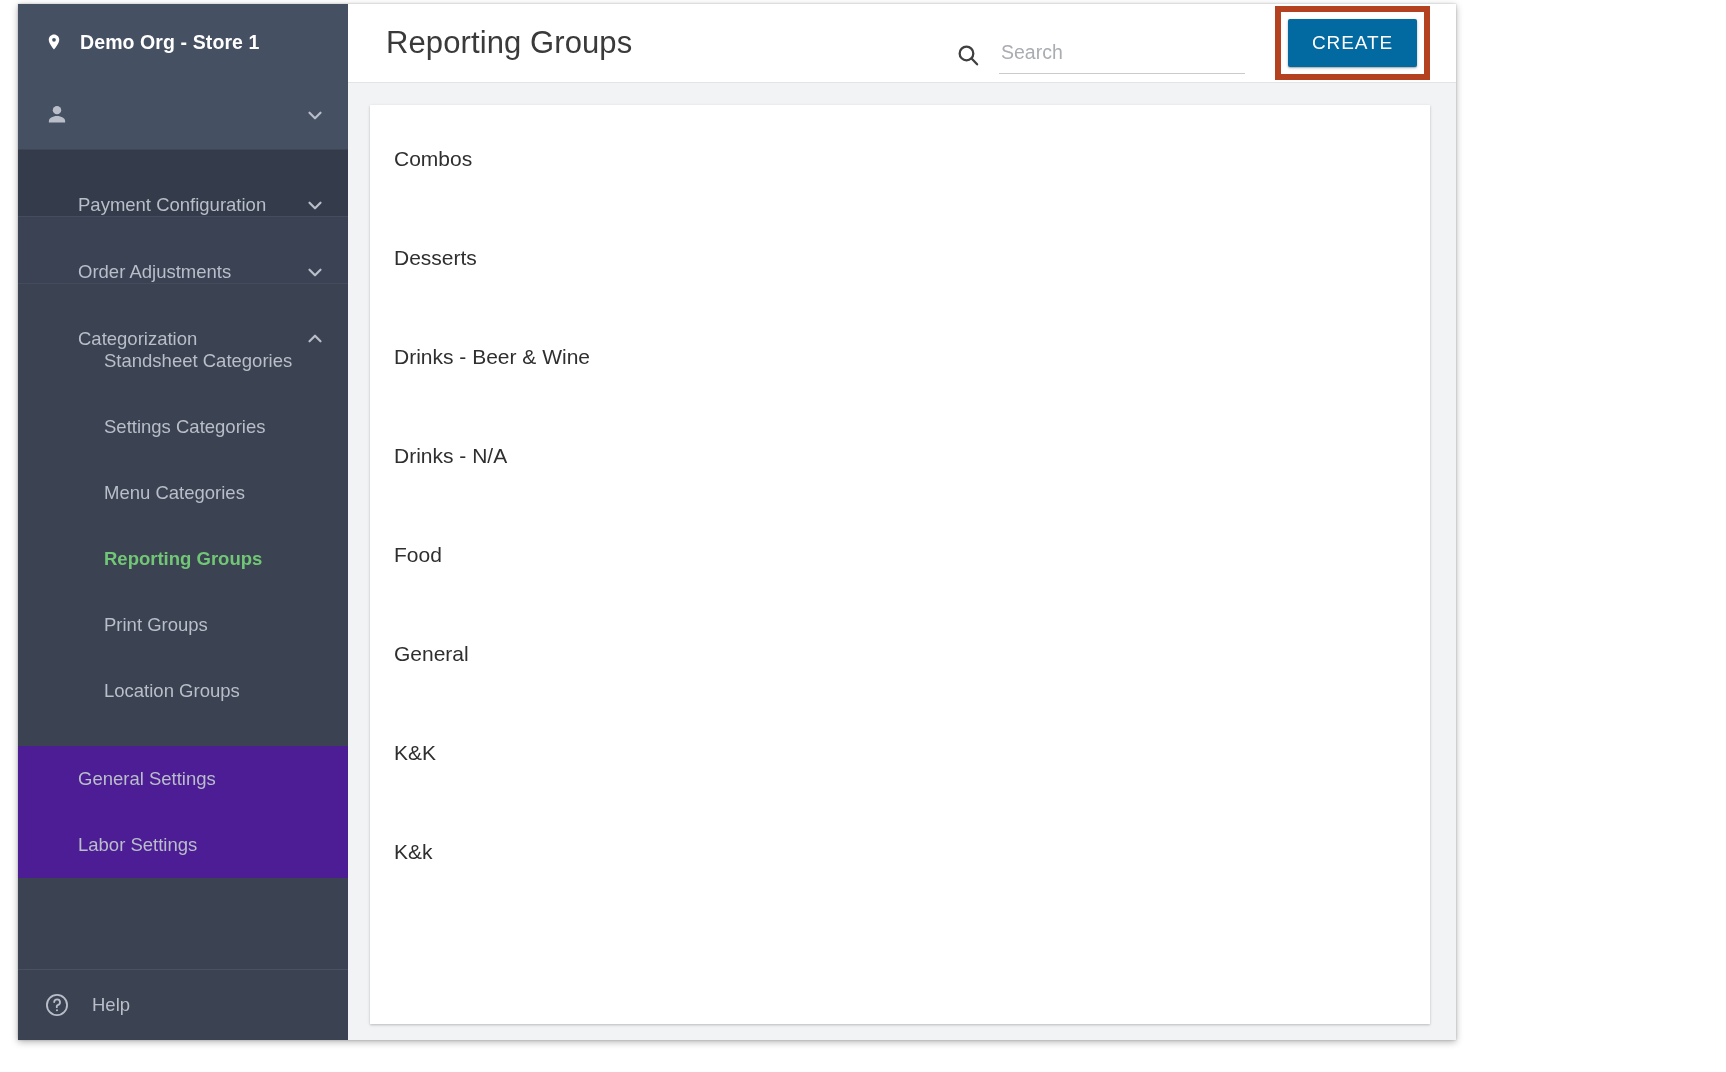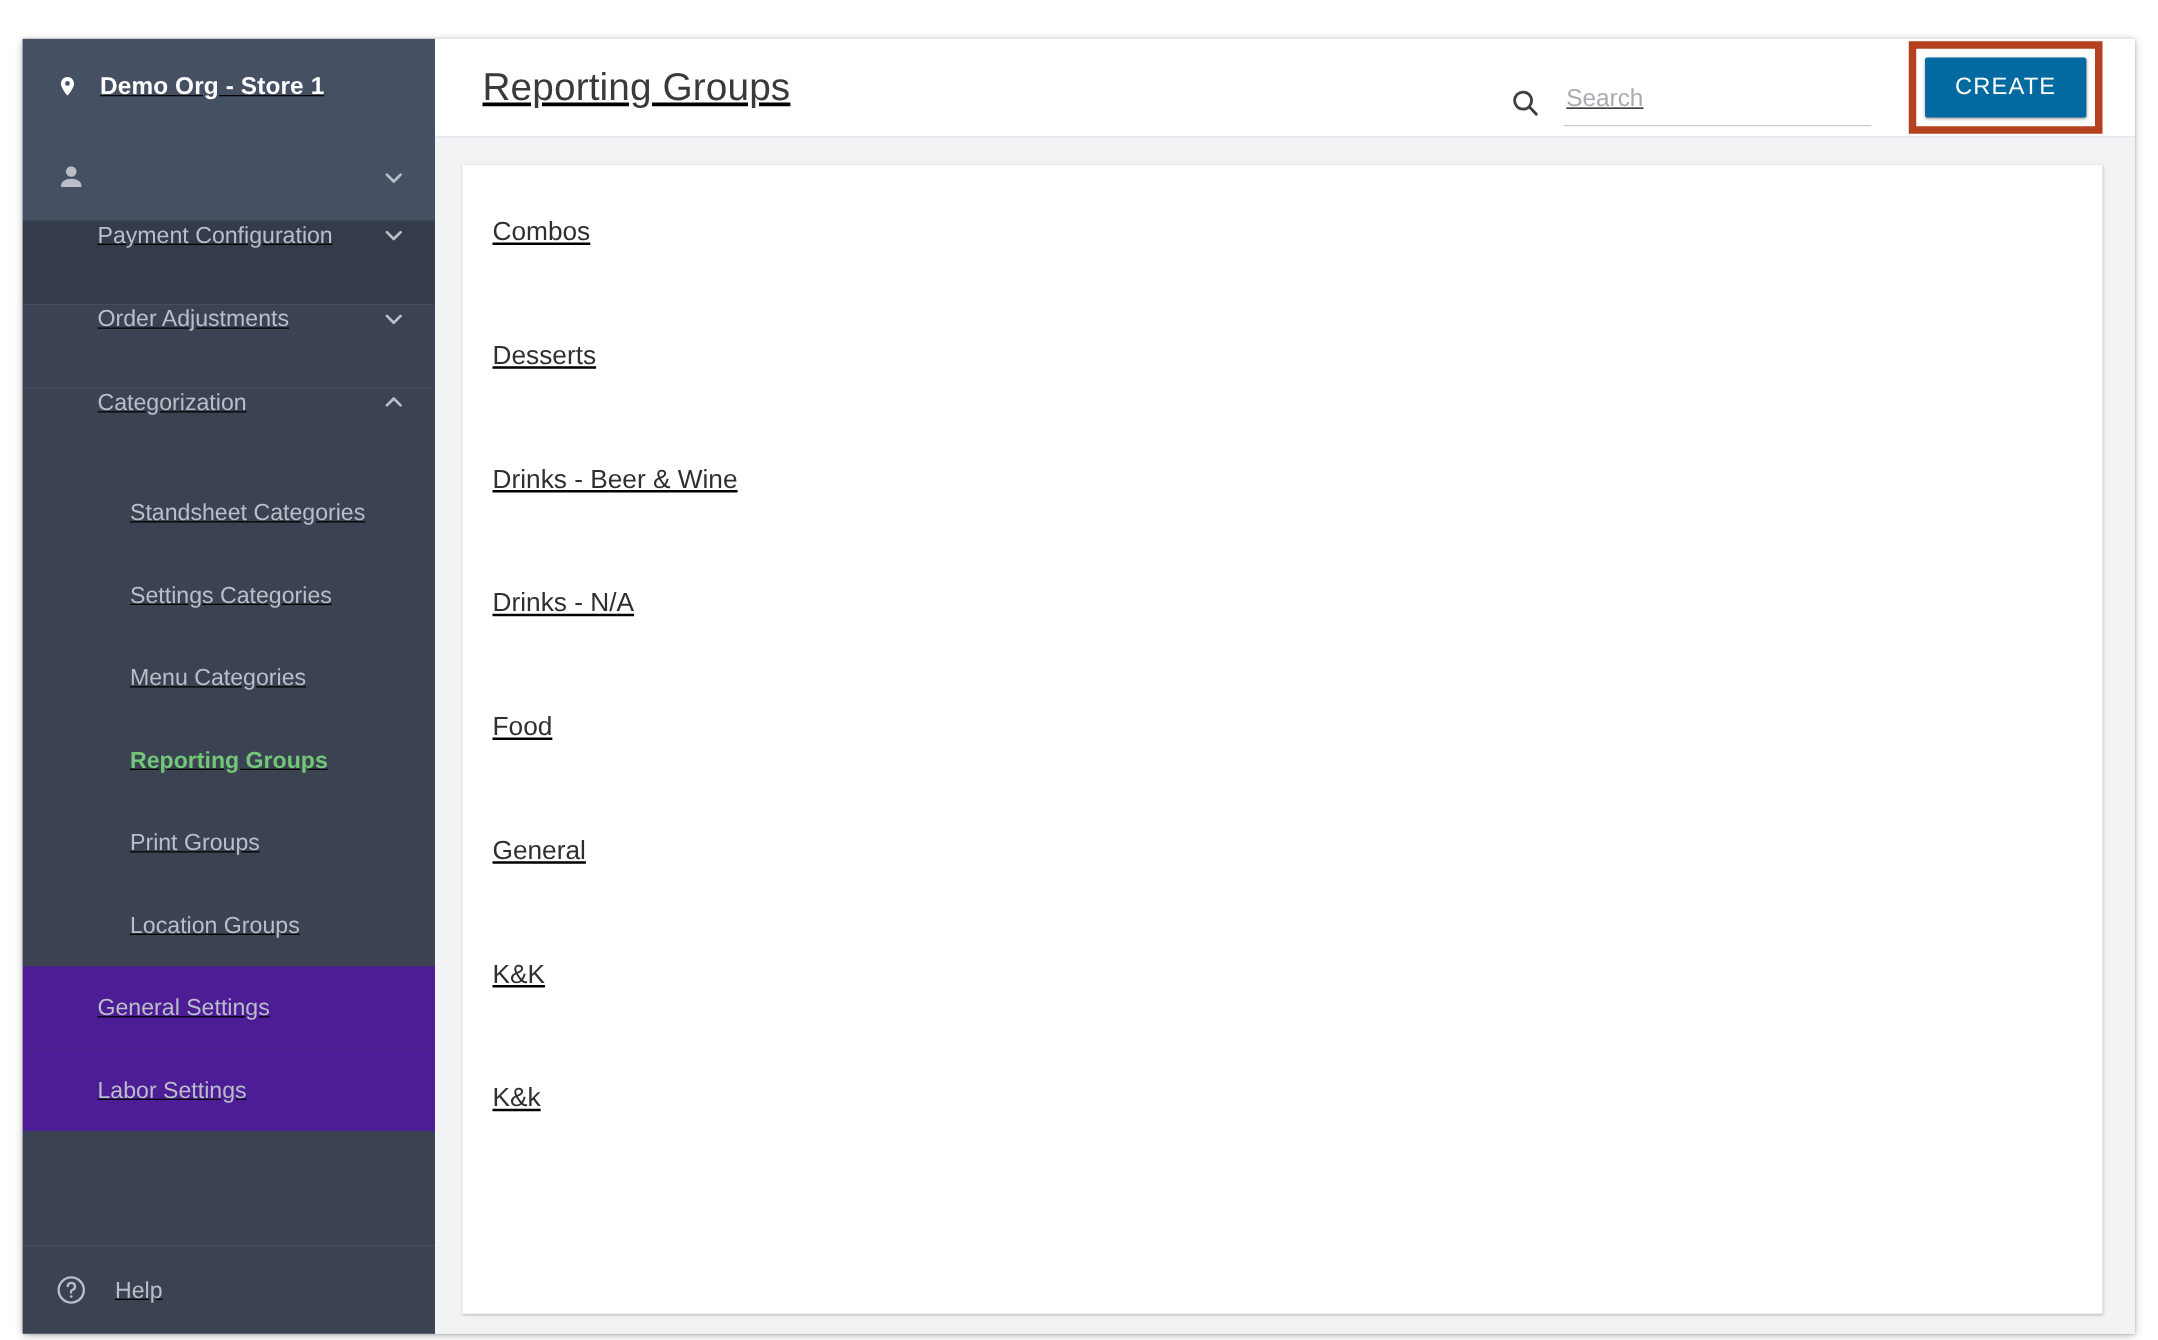--- a/index.html
+++ b/index.html
@@ -9,28 +9,27 @@
     height: 1072px;
     background: #ffffff;
     font-family: "Liberation Sans", sans-serif;
     overflow: hidden;
   }
 
   
   #app-frame {
     position: absolute;
     left: 18px;
-    top: 31px;
-    width: 1690px;
+    top: 4px;
+    width: 1438px;
     height: 1036px;
     background: #ffffff;
     box-shadow: 0 2px 7px rgba(0,0,0,0.30), 0 0 2px rgba(0,0,0,0.20);
     display: flex;
     overflow: hidden;
-    text-decoration: underline;
   }
 
   
   #sidebar {
     width: 330px;
     flex: 0 0 330px;
     background: #3b4252;
     display: flex;
     flex-direction: column;
     position: relative;
@@ -65,35 +64,34 @@
     padding: 0 22px 0 26px;
   }
   .user-row .person { width: 26px; height: 26px; flex: 0 0 26px; }
   .user-row .spacer { flex: 1 1 auto; }
 
   .chev { width: 22px; height: 22px; flex: 0 0 22px; }
 
   .nav-section {
     height: 67px;
     display: flex;
-    align-items: flex-start;
+    align-items: flex-end;
     padding: 0 22px 0 60px;
     color: #b9bec8;
     font-size: 18.5px;
     border-top: 1px solid rgba(255,255,255,0.055);
   }
   .nav-section .label { flex: 1 1 auto; }
   .nav-section.dark   { background: #343b4a; }
   .nav-section.mid    { background: #3a4254; }
   .nav-section.plain  { background: #3b4252; border-top-color: rgba(255,255,255,0.05); }
 
   .nav-sub {
     height: 66px;
     display: flex;
-    align-items: center;
     padding-left: 86px;
     color: #b9bec8;
     font-size: 18.5px;
     background: #3b4252;
   }
   .nav-sub.active { color: #72c776; font-weight: bold; }
 
   .nav-item {
     height: 66px;
     display: flex;

